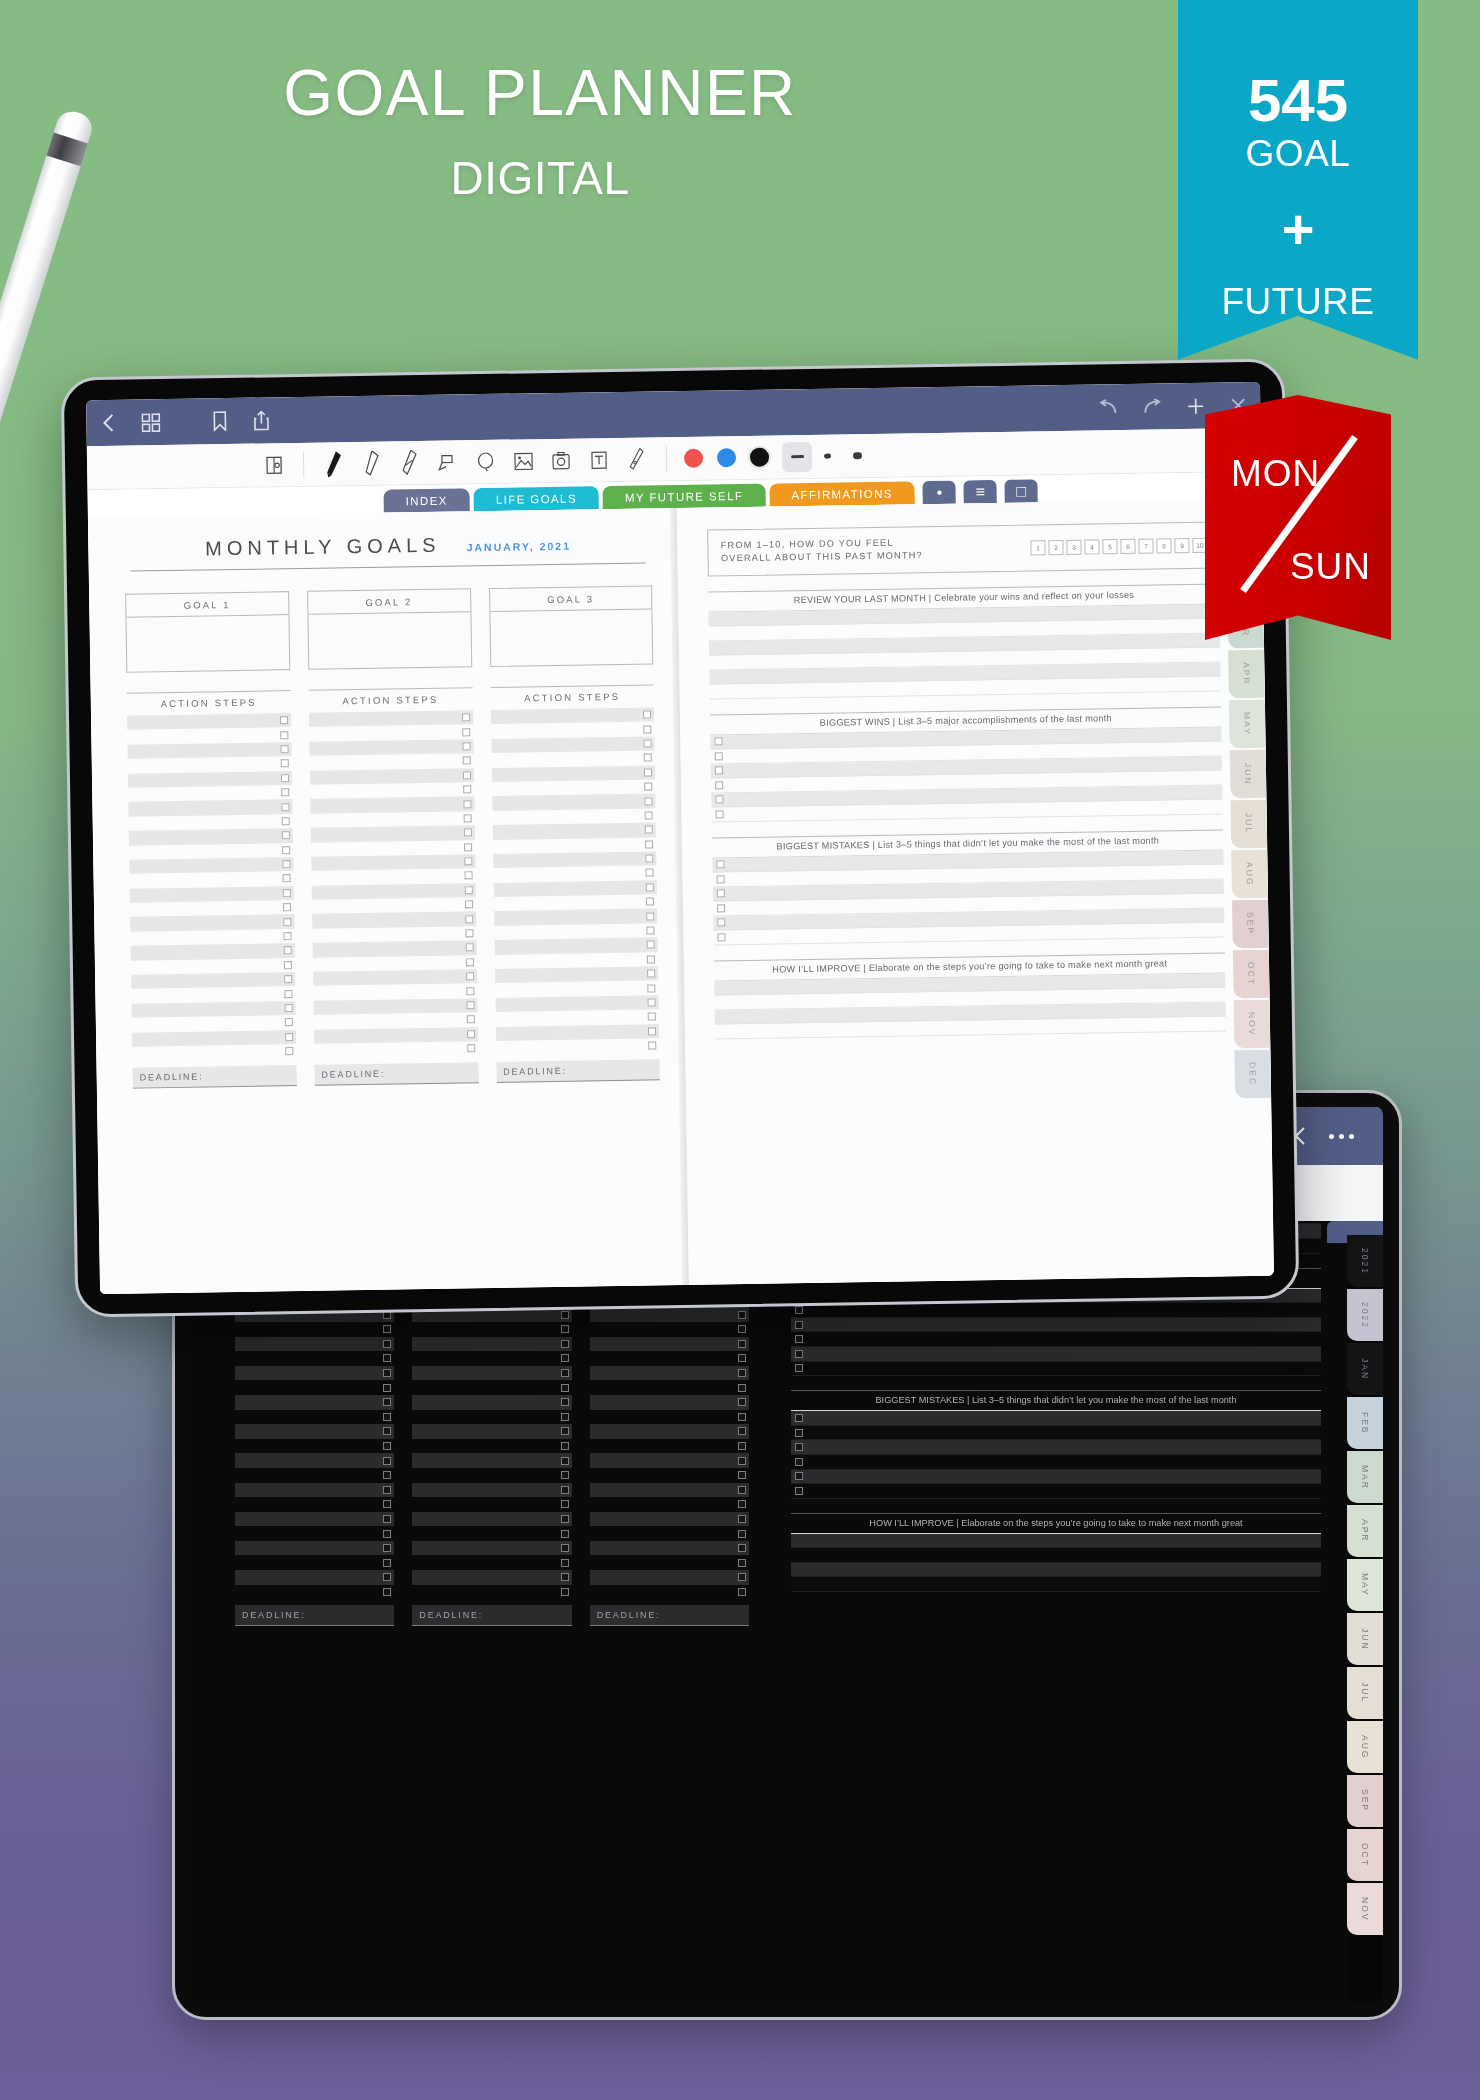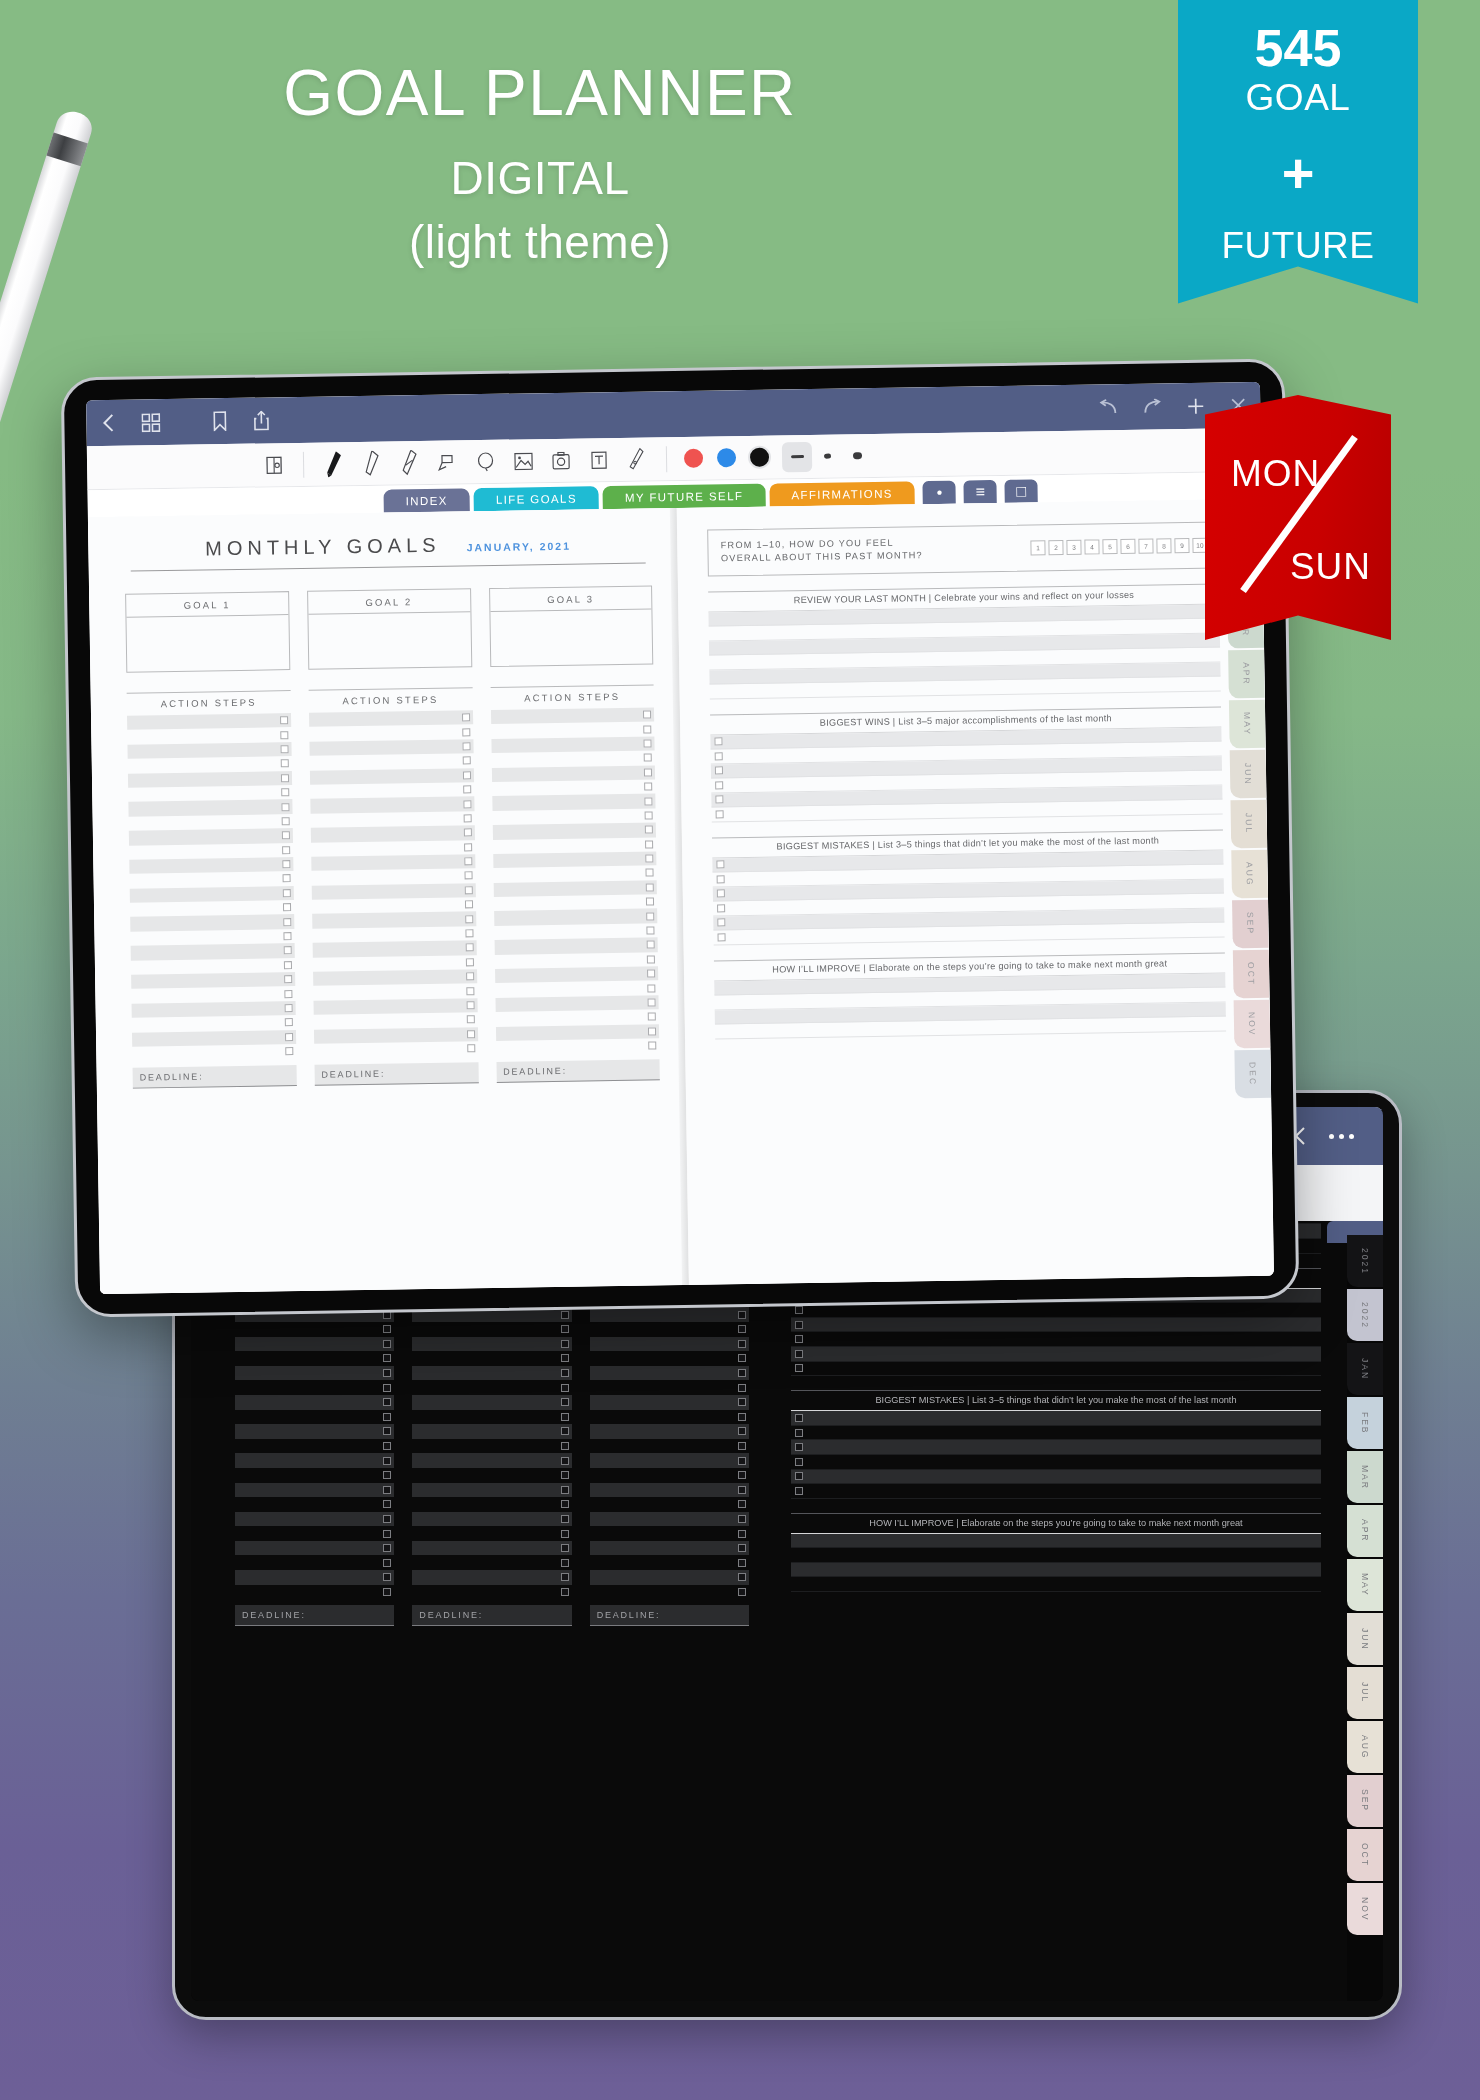--- a/index.html
+++ b/index.html
@@ -21,21 +21,21 @@
   .hl-sub  { font-size:46px; font-weight:normal; letter-spacing:.5px; margin-top:24px; }
   .hl-sub2 { font-size:46px; font-weight:normal; letter-spacing:.5px; margin-top:10px; }
 
   
   .badge {
     position:absolute; left:1178px; top:-6px; width:240px; padding:28px 0 34px;
     background:#0aa8c6; color:#fff; text-align:center;
     clip-path: polygon(0 0, 100% 0, 100% 100%, 50% 88%, 0 100%);
     z-index:6;
   }
-  .badge .big { font-size:52px; font-weight:bold; line-height:1.02; }
+  .badge .big { font-size:60px; font-weight:bold; line-height:1.02;margin-top:48px; }
   .badge .sm  { font-size:37px; font-weight:normal; line-height:1.25; letter-spacing:.5px;}
   .badge .plus{ font-size:56px; font-weight:bold; margin:24px 0 22px; line-height:1; }
 
   
   .ribbon {
     position:absolute; left:1205px; top:395px; width:186px; height:245px;
     background:linear-gradient(100deg,#d60000 0%, #c90000 60%, #b40000 100%);
     clip-path: polygon(0 8%, 50% 0, 100% 8%, 100% 100%, 50% 90%, 0 100%);
     color:#fff; z-index:8;
   }
@@ -189,21 +189,20 @@
   
   .pencil { position:absolute; left:56px; top:96px; width:56px; height:800px; z-index:9;
             transform: rotate(17.5deg); transform-origin: 50% 0%; pointer-events:none; }
 </style>
 </head>
 <body>
 
 <div class="headline">
   <div class="hl-main">GOAL PLANNER</div>
   <div class="hl-sub">DIGITAL</div>
-  <div class="hl-sub2">(light theme)</div>
 </div>
 
 <div class="badge">
   <div class="big">545</div>
   <div class="sm">GOAL</div>
   <div class="plus">+</div>
   <div class="sm">FUTURE</div>
 </div>
 
 <div class="ribbon">

